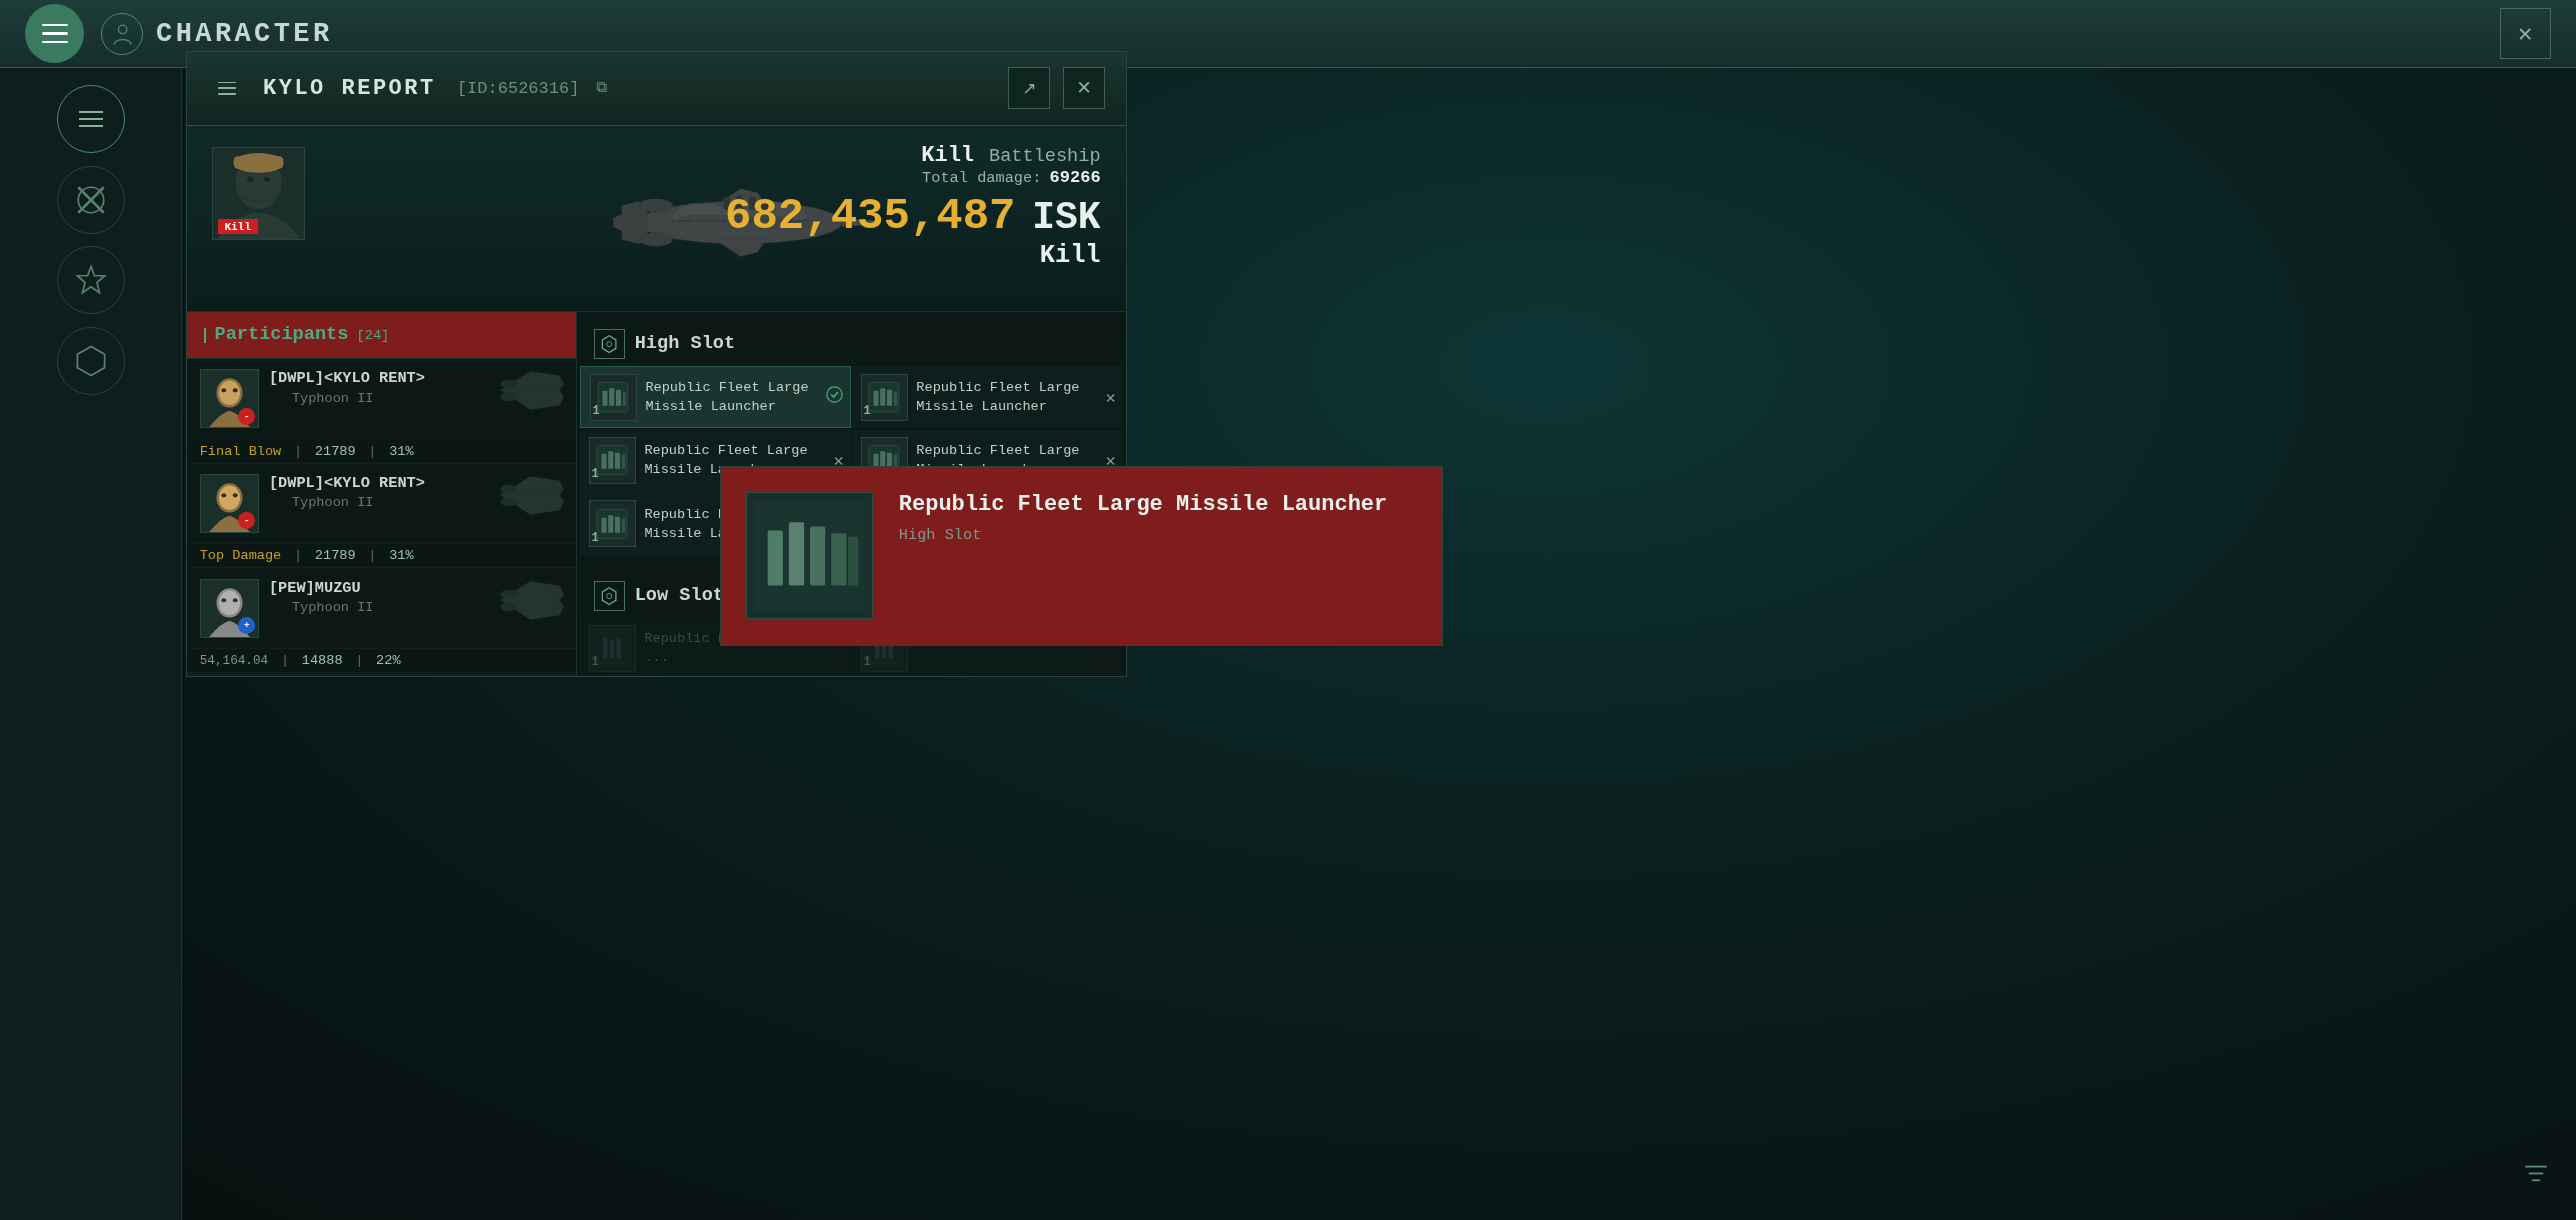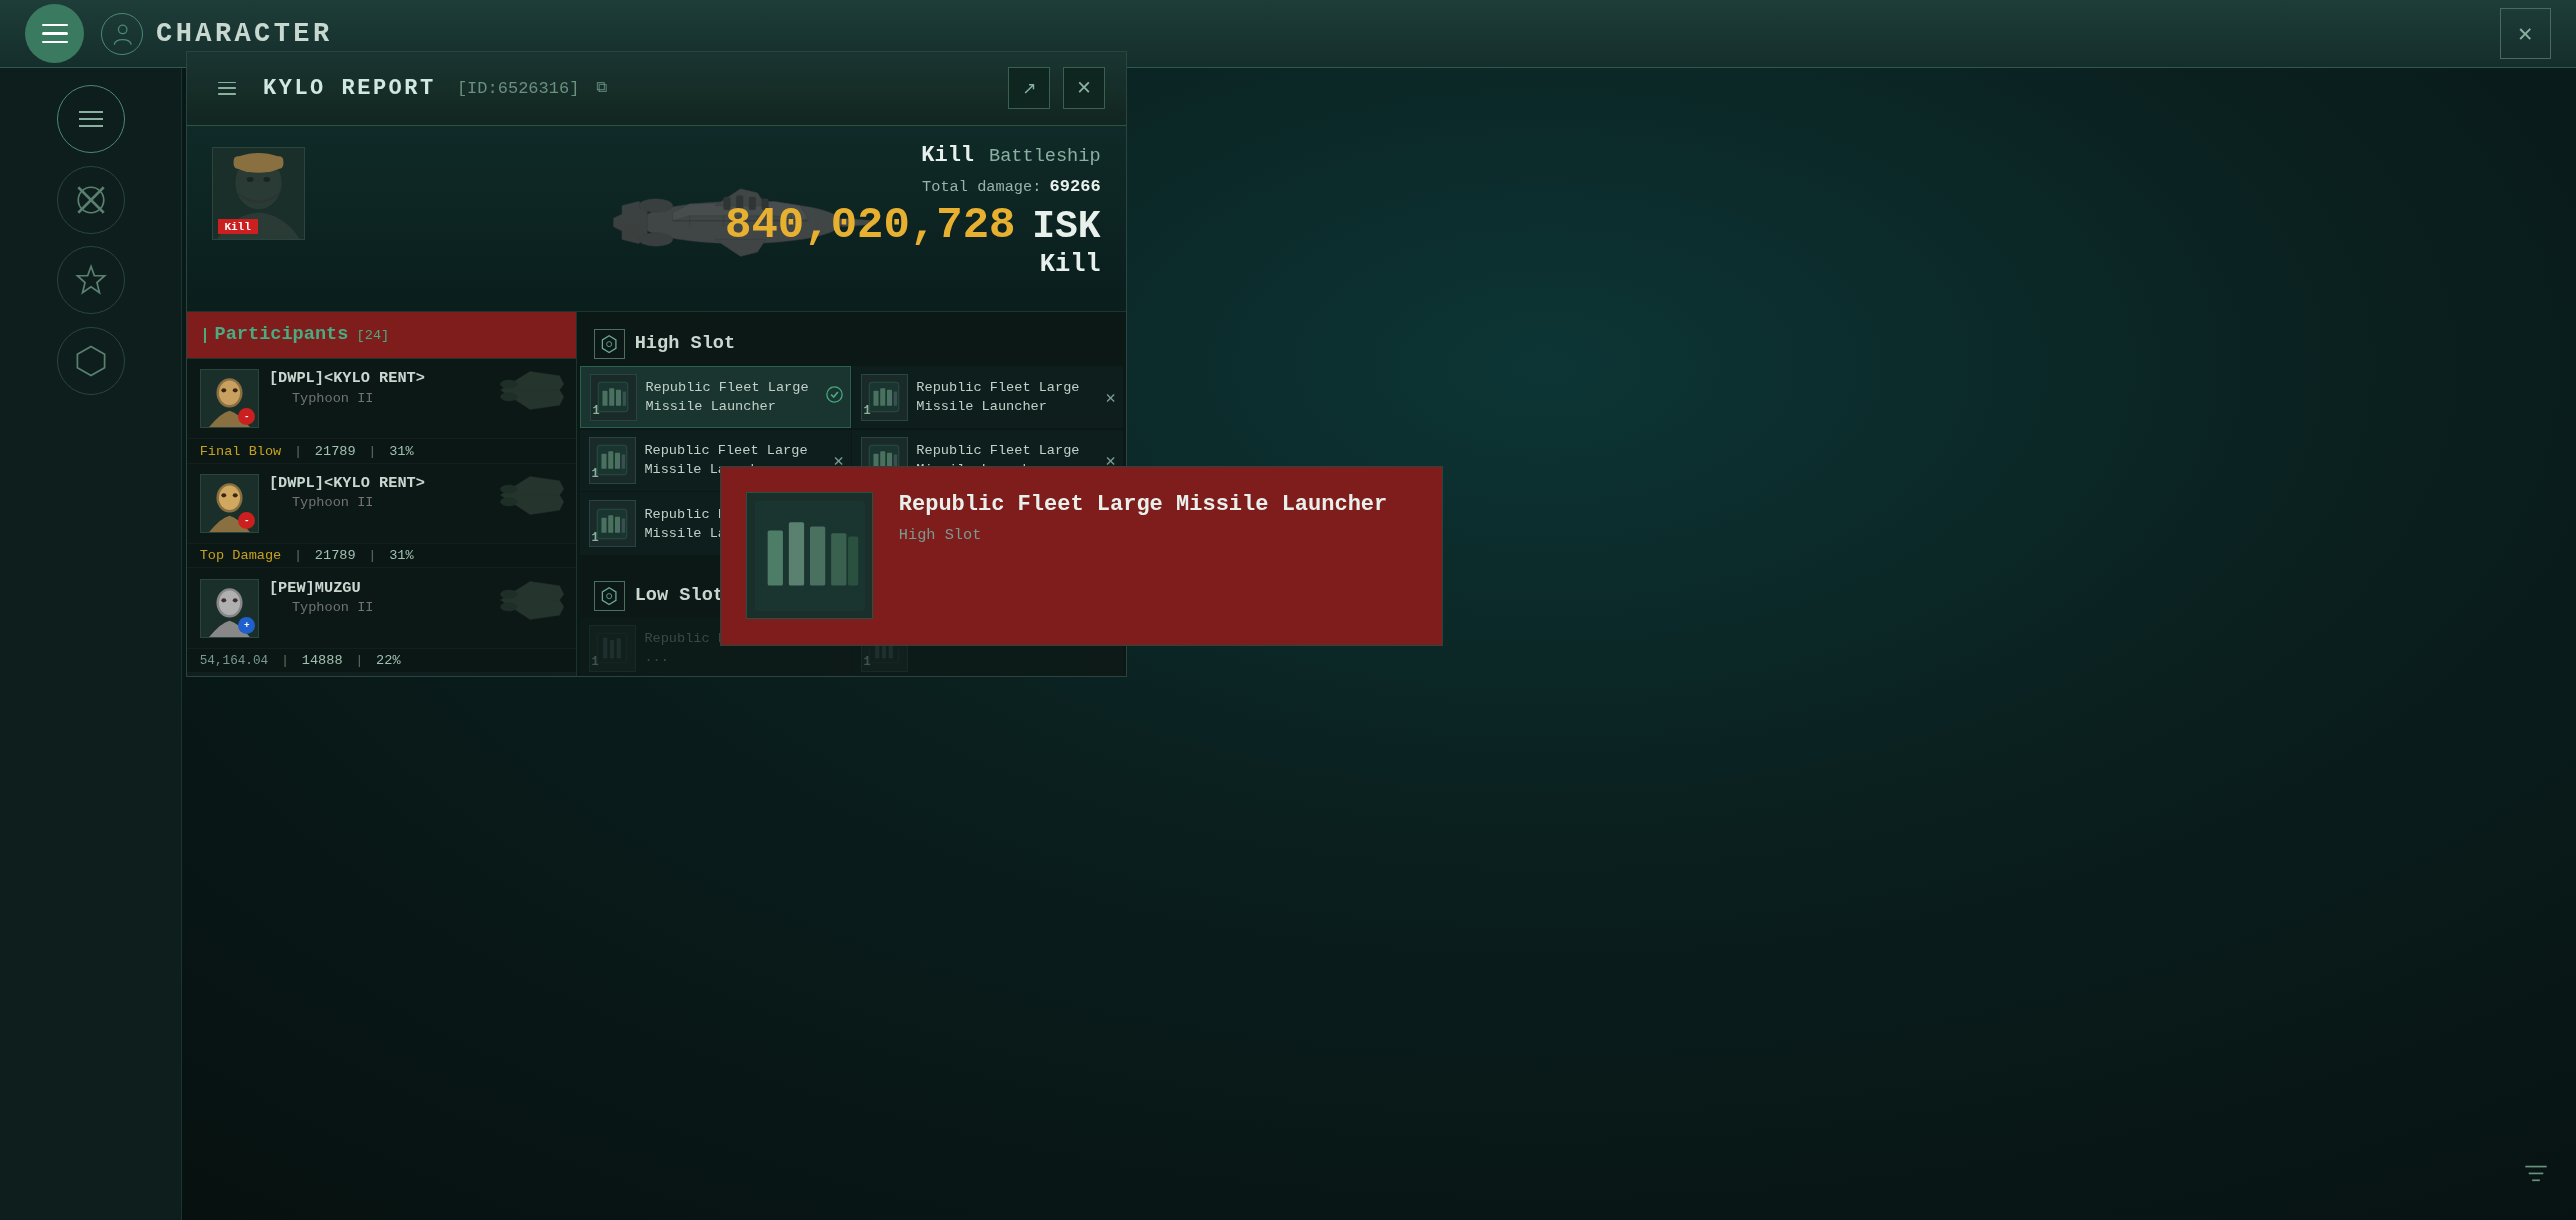--- a/index.html
+++ b/index.html
@@ -741,26 +741,26 @@
           </g>
         </svg>
       </div>
     </div>
 
     <div class="kill-stats">
       <div>
         <span class="ship-name">Kill</span>
         <span class="ship-type" style="margin-left:6.8px;">Battleship</span>
       </div>
-      <div style="margin-bottom:4.2px;margin-top:9px;">
+      <div style="margin-bottom:4.2px;">
         <span class="total-damage-label">Total damage:</span>
         <span class="total-damage-value">69266</span>
       </div>
       <div>
-        <span class="isk-value">840,020,728</span>
+        <span class="isk-value">682,435,487</span>
         <span class="isk-label">ISK</span>
       </div>
       <div class="kill-type-label">Kill</div>
     </div>
   </div>
 
   <div class="main-content">
 
     <div class="participants-panel">
       <div class="participants-header">

